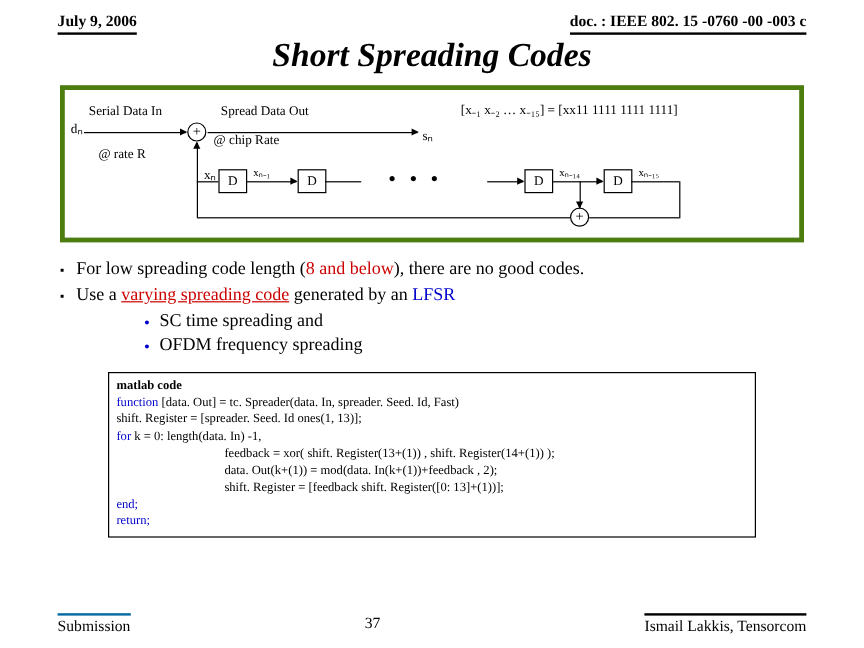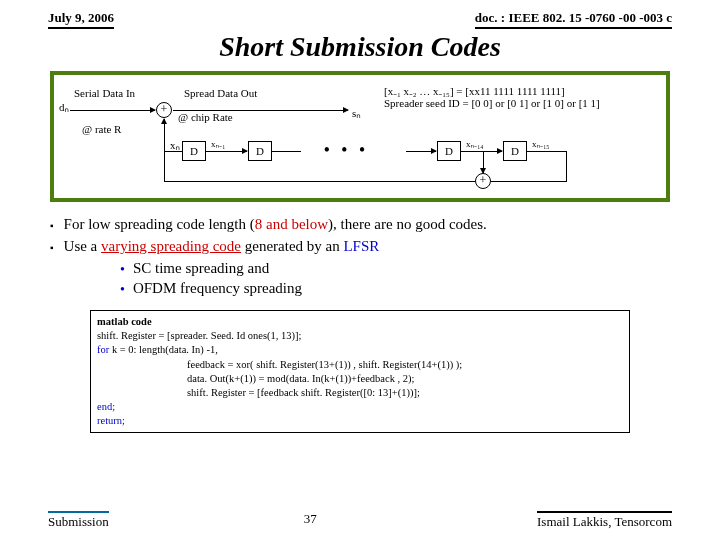--- a/index.html
+++ b/index.html
@@ -122,37 +122,36 @@
   .sublab { font-size:9px; }
 </style>
 </head>
 <body>
 
 <div class="header">
   <span class="header-left">July 9, 2006</span>
   <span class="header-right">doc. : IEEE 802. 15 -0760 -00 -003 c</span>
 </div>
 
-<div class="title">Short Submission Codes</div>
+<div class="title">Short Spreading Codes</div>
 
 <div class="diagram-box">
   <span class="dlabel" style="left:20px; top:12px;">Serial Data In</span>
   <span class="dlabel" style="left:5px; top:24px;">dₙ</span>
   <span class="dlabel" style="left:28px; top:48px;">@ rate R</span>
 
   <div class="hline arrowr" style="left:16px; top:35px; width:85px;"></div>
   <div class="circ" style="left:102px; top:27px;">+</div>
 
   <span class="dlabel" style="left:130px; top:12px;">Spread Data Out</span>
   <div class="hline arrowr" style="left:119px; top:35px; width:175px;"></div>
   <span class="dlabel" style="left:124px; top:36px;">@ chip Rate</span>
   <span class="dlabel" style="left:298px; top:30px;">sₙ</span>
 
   <span class="dlabel" style="left:330px; top:8px;">[x₋₁ x₋₂ … x₋₁₅]     = [xx11 1111 1111 1111]</span>
-  <span class="dlabel" style="left:330px; top:22px;">Spreader seed ID = [0 0] or [0 1] or [1 0] or [1 1]</span>
 
   <div class="vline arrowu" style="left:110px; top:44px; height:32px;"></div>
   <div class="hline" style="left:110px; top:76px; width:18px;"></div>
 
   <span class="dlabel" style="left:116px; top:62px;">xₙ</span>
   <div class="dbox" style="left:128px; top:66px;">D</div>
   <div class="hline arrowr" style="left:151px; top:76px; width:42px;"></div>
   <span class="dlabel sublab" style="left:157px; top:62px;">xₙ₋₁</span>
   <div class="dbox" style="left:194px; top:66px;">D</div>
   <div class="hline" style="left:217px; top:76px; width:30px;"></div>
@@ -195,20 +194,21 @@
       </div>
     <div class="srow">
         <span class="dot">•</span>
         <span>OFDM frequency spreading</span>
       </div>
   </div>
 </div>
 
 <div class="codebox">
   <div style="font-weight:bold;">matlab code</div>
+  <div><span class="kw">function</span><span> [data. Out] = tc. Spreader(data. In, spreader. Seed. Id, Fast)</span></div>
   <div>shift. Register  = [spreader. Seed. Id ones(1, 13)];</div>
   <div><span class="kw">for</span><span> k = 0: length(data. In) -1,</span></div>
   <div style="padding-left:90px;">feedback       = xor( shift. Register(13+(1)) ,               shift. Register(14+(1)) );</div>
   <div style="padding-left:90px;">data. Out(k+(1)) = mod(data. In(k+(1))+feedback , 2);</div>
   <div style="padding-left:90px;">shift. Register  = [feedback shift. Register([0: 13]+(1))];</div>
   <div class="kw">end;</div>
   <div class="kw">return;</div>
 </div>
 
 <div class="footer">

